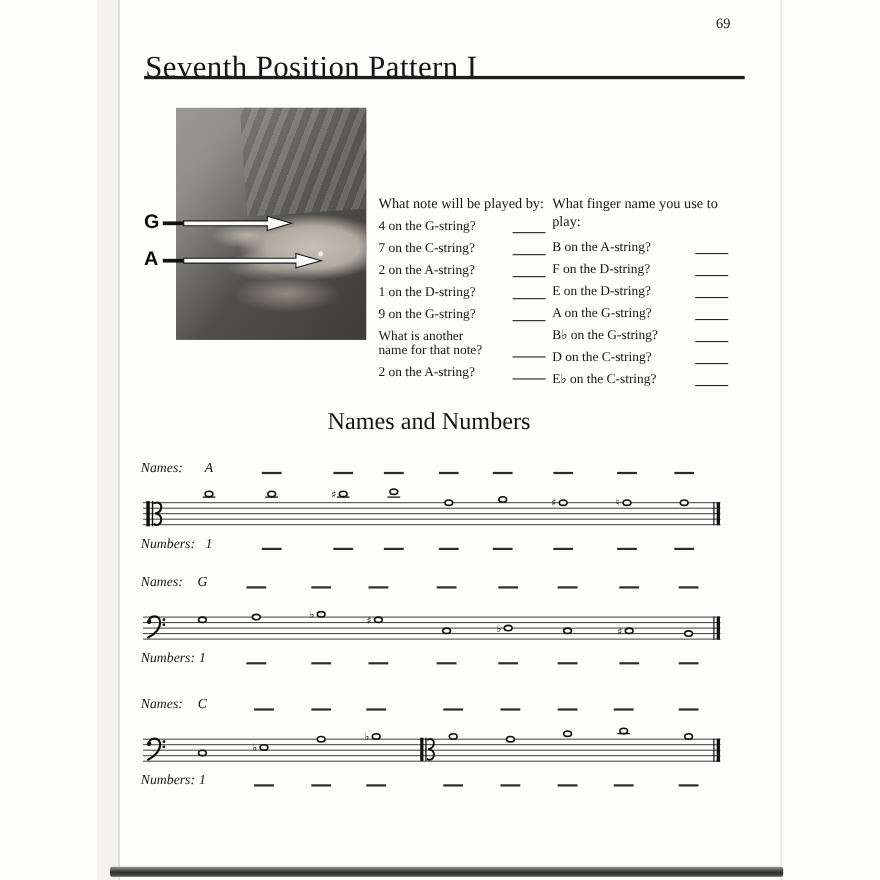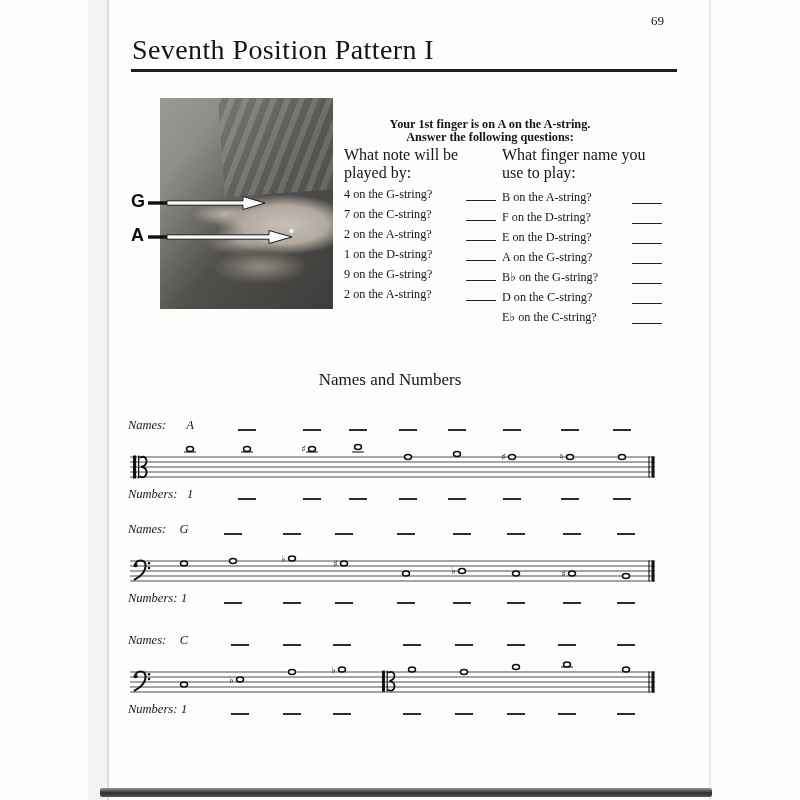--- a/index.html
+++ b/index.html
@@ -6,21 +6,21 @@
   .screen{position:relative;width:800px;height:800px;background:#fdfdfc;overflow:hidden;
           font-family:"Liberation Serif","DejaVu Serif",serif;color:#151515;}
   
   .edge-band{position:absolute;left:88px;top:0;width:19px;height:800px;background:#f3f2f0;}
   .edge-line{position:absolute;left:107px;top:0;width:2px;height:800px;background:#dedcd8;}
   .edge-right{position:absolute;left:709px;top:0;width:2px;height:800px;background:#eceae7;}
   .edge-bottom{position:absolute;left:100px;top:788px;width:612px;height:9px;
                background:linear-gradient(180deg,#9a9894,#2e2d2b 55%,#555);border-radius:2px;}
   
   .page-number{position:absolute;left:651px;top:13px;font-size:13px;}
-  .page-title{position:absolute;left:132px;top:34px;font-size:28px;letter-spacing:.4px;}
+  .page-title{position:absolute;left:132px;top:46px;font-size:28px;letter-spacing:.4px;}
   .title-rule{position:absolute;left:131px;top:69px;width:546px;height:2.5px;background:#1e1e1e;}
   
   .photo{position:absolute;left:160px;top:98px;width:173px;height:211px;overflow:hidden;
          background:
            radial-gradient(4px 4px at 76% 63%, #eeeeee 0 40%, rgba(255,255,255,0) 70%),
            radial-gradient(95px 42px at 72% 60%, #c6c0b8 0%, #b2aaa0 45%, rgba(120,115,108,0) 72%),
            radial-gradient(46px 16px at 38% 55%, #beb6ac 0%, rgba(140,135,128,0) 75%),
            radial-gradient(52px 18px at 48% 68%, #a8a096 0%, rgba(120,115,108,0) 75%),
            radial-gradient(62px 22px at 58% 80%, #938b81 0%, rgba(110,105,98,0) 78%),
            linear-gradient(128deg,#9b9995 0%,#908e8a 20%,#706e6a 38%,#504f4c 55%,#3d3c3a 100%);}
@@ -32,28 +32,28 @@
   .lab-g{left:131px;top:191px;}
   .lab-a{left:131px;top:225px;}
   .arrows-svg{position:absolute;left:145px;top:193px;}
   
   .quiz-title{position:absolute;left:340px;top:95px;width:300px;text-align:center;font-size:19px;}
   .quiz-sub{position:absolute;left:330px;width:320px;text-align:center;font-weight:bold;font-size:12.3px;}
   .quiz-sub1{top:117px;} .quiz-sub2{top:130px;}
   .q-col{position:absolute;top:146px;}
   .q-col-left{left:344px;width:152px;}
   .q-col-right{left:502px;width:160px;}
-  .q-header{font-size:16px;margin-bottom:6px;}
+  .q-header{font-size:13px;margin-bottom:6px;margin-top:31px;}
   .q-col-right .q-header{margin-bottom:9px;}
   .q-row{display:flex;justify-content:space-between;align-items:flex-end;margin-bottom:6.8px;}
   .q-label{font-size:12.2px;line-height:1.08;white-space:pre-line;
            font-family:"Liberation Serif","DejaVu Sans",serif;}
   .q-blank{width:30px;border-bottom:1.2px solid #222;height:11px;flex:0 0 auto;margin-left:4px;}
   
-  .section-title{position:absolute;left:250px;top:370px;width:280px;text-align:center;font-size:17px;}
+  .section-title{position:absolute;left:250px;top:370px;width:280px;text-align:center;font-size:22px;}
   #staves-region{position:absolute;inset:0;font-style:italic;}
   .row-label{position:absolute;font-size:12.5px;}
   .slot-letter{position:absolute;width:20px;text-align:center;font-size:12.5px;}
   .slot-blank{position:absolute;width:18px;height:1.5px;background:#2c2c2c;}
   .staff-svg{position:absolute;}
 </style>
 </head>
 <body>
 
 <div class="screen">
@@ -73,22 +73,20 @@
     <g>
       <rect x="3" y="8.3" width="20" height="3.4" fill="#111"></rect>
       <polygon points="22,7.8 98,7.8 98,3.5 120,10 98,16.5 98,12.2 22,12.2" fill="#fafafa" stroke="#1a1a1a" stroke-width="1"></polygon>
     </g>
     <g>
       <rect x="3" y="42.3" width="20" height="3.4" fill="#111"></rect>
       <polygon points="22,41.8 124,41.8 124,37.5 147,44 124,50.5 124,46.2 22,46.2" fill="#fafafa" stroke="#1a1a1a" stroke-width="1"></polygon>
     </g>
   </svg>
 
-  <div class="quiz-sub quiz-sub1">Your 1st finger is on A on the A-string.</div>
-  <div class="quiz-sub quiz-sub2">Answer the following questions:</div>
   <div class="q-col q-col-left">
     <div class="q-header">What note will be played by:</div>
     <div>
         <div class="q-row">
           <span class="q-label">4 on the G-string?</span>
           <span class="q-blank"></span>
         </div>
         <div class="q-row">
           <span class="q-label">7 on the C-string?</span>
           <span class="q-blank"></span>
@@ -96,20 +94,25 @@
         <div class="q-row">
           <span class="q-label">2 on the A-string?</span>
           <span class="q-blank"></span>
         </div>
         <div class="q-row">
           <span class="q-label">1 on the D-string?</span>
           <span class="q-blank"></span>
         </div>
         <div class="q-row">
           <span class="q-label">9 on the G-string?</span>
+          <span class="q-blank"></span>
+        </div>
+        <div class="q-row">
+          <span class="q-label">What is another
+name for that note?</span>
           <span class="q-blank"></span>
         </div>
         <div class="q-row">
           <span class="q-label">2 on the A-string?</span>
           <span class="q-blank"></span>
         </div>
       </div>
   </div>
   <div class="q-col q-col-right">
     <div class="q-header">What finger name you use to play:</div>

